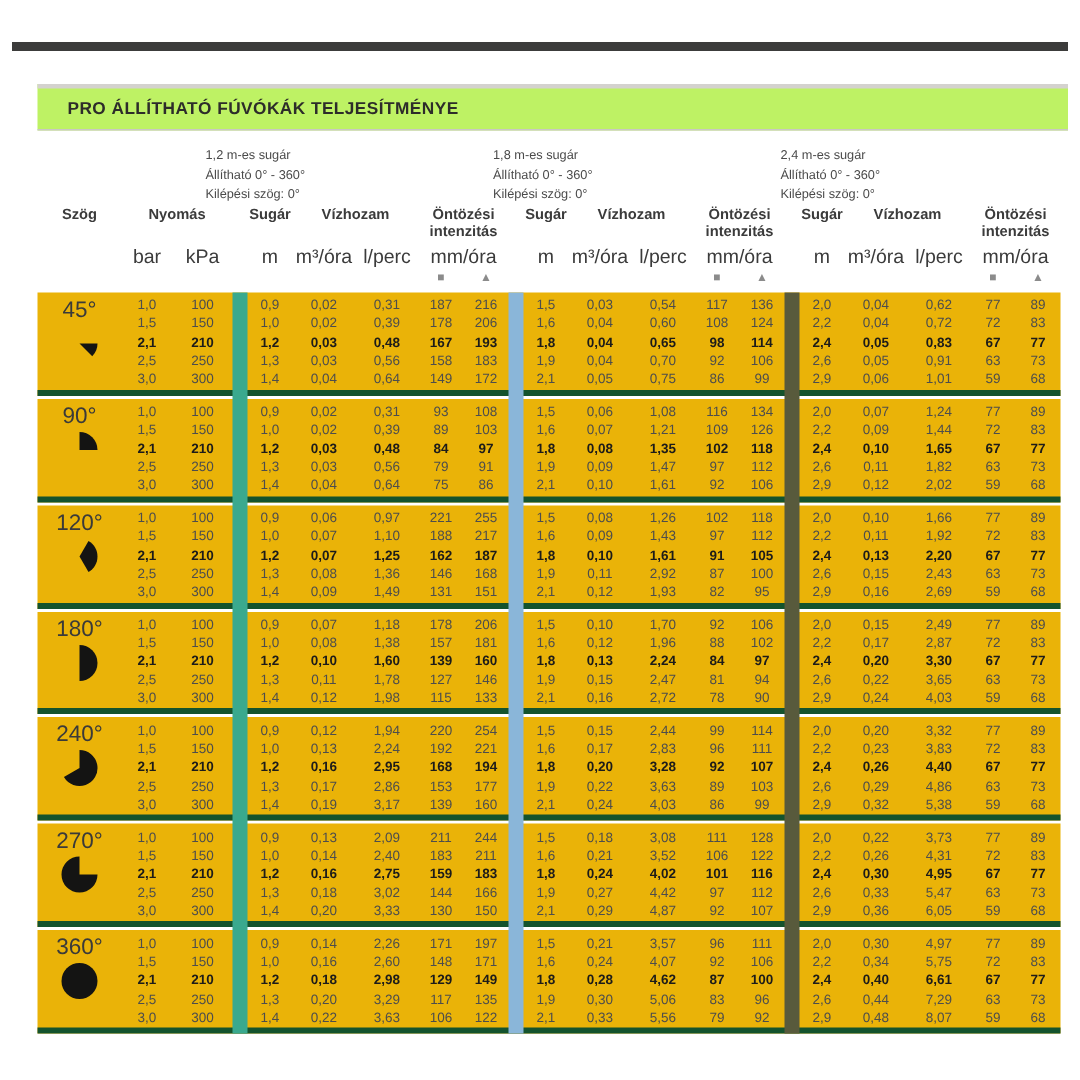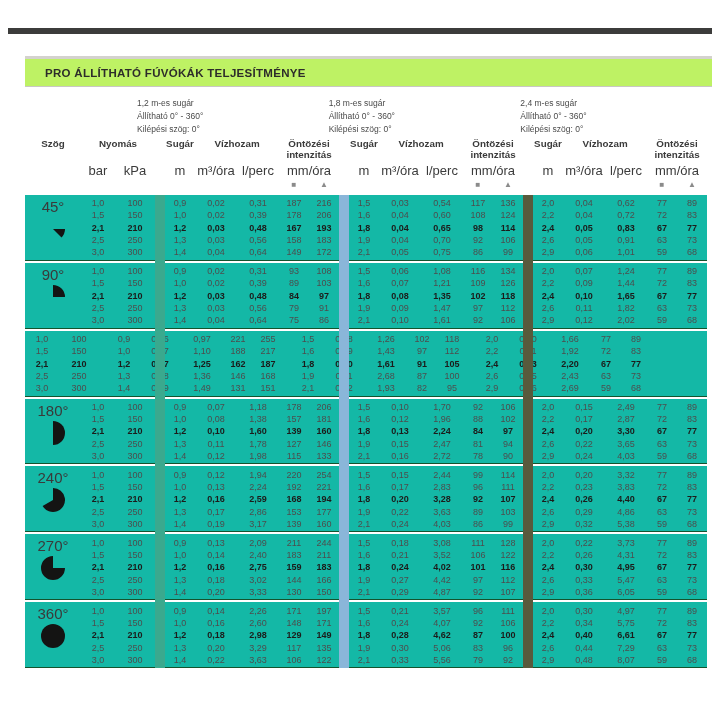--- a/index.html
+++ b/index.html
@@ -23,21 +23,21 @@
   .lg-desc{font-size:8.5px;color:#4a4a4a;line-height:1.55;margin-top:2px;}
   .table{position:absolute;left:25px;top:136px;width:682px;}
   .hrow{display:grid;grid-template-columns:56px 34px 40px 10px 30px 42px 42px 30px 30px 10px 30px 42px 42px 30px 30px 10px 30px 42px 42px 30px 30px;}
   .hcell{text-align:center;font-size:13px;color:#3b3b3b;line-height:1.15;}
   .hcell.b{font-weight:bold;font-size:9.8px;}
   .hrow.r1 .hcell{padding-top:2px;}
   .hrow.r2 .hcell{padding-top:3px;}
   .hcell.sym{color:#8b8b8b;font-size:8px;padding-top:2px;}
   .body-wrap{position:relative;margin-top:5px;}
   .stripe{position:absolute;top:0;bottom:0;width:10px;z-index:2;}
-  .block{display:grid;grid-template-columns:56px 626px;background:#14b8a6;border-bottom:1px solid #14532d;margin-bottom:2px;}
+  .block{display:grid;grid-template-columns:56px 626px;background:#eab308;border-bottom:4px solid #14532d;margin-bottom:2px;}
   .angle-cell{text-align:center;padding-top:3px;}
   .angle-label{font-size:15px;color:#3a3a3a;}
   .angle-icon{margin-top:1px;}
   .rows{padding:2px 0 1px 0;}
   .drow{display:grid;grid-template-columns:34px 40px 10px 30px 42px 42px 30px 30px 10px 30px 42px 42px 30px 30px 10px 30px 42px 42px 30px 30px;height:12.4px;align-items:center;}
   .cell{font-size:9px;color:#4d4d4d;text-align:center;}
   .drow.bold .cell{font-weight:bold;color:#1c1b1a;}
 </style>
 </head>
 <body>
@@ -373,20 +373,28 @@
             <div></div>
             <div class="cell">2,9</div>
             <div class="cell">0,12</div>
             <div class="cell">2,02</div>
             <div class="cell">59</div>
             <div class="cell">68</div>
           </div>
         </div>
      </div>
       <div class="block">
+       <div class="angle-cell">
+         <div class="angle-label">120°</div>
+         <div class="angle-icon">
+           <svg width="26" height="26" viewBox="0 0 26 26" fill="#141413">
+              <path d="M13,13 L19.00,2.61 A12,12 0 0 1 19.00,23.39 Z"></path>
+            </svg>
+         </div>
+       </div>
        <div class="rows">
           <div class="drow">
              <div class="cell">1,0</div>
              <div class="cell">100</div>
             <div></div>
             <div class="cell">0,9</div>
             <div class="cell">0,06</div>
             <div class="cell">0,97</div>
             <div class="cell">221</div>
             <div class="cell">255</div>
@@ -452,21 +460,21 @@
              <div class="cell">250</div>
             <div></div>
             <div class="cell">1,3</div>
             <div class="cell">0,08</div>
             <div class="cell">1,36</div>
             <div class="cell">146</div>
             <div class="cell">168</div>
             <div></div>
             <div class="cell">1,9</div>
             <div class="cell">0,11</div>
-            <div class="cell">2,68</div>
+            <div class="cell">2,92</div>
             <div class="cell">87</div>
             <div class="cell">100</div>
             <div></div>
             <div class="cell">2,6</div>
             <div class="cell">0,15</div>
             <div class="cell">2,43</div>
             <div class="cell">63</div>
             <div class="cell">73</div>
           </div>
           <div class="drow">
@@ -668,21 +676,21 @@
             <div class="cell">3,83</div>
             <div class="cell">72</div>
             <div class="cell">83</div>
           </div>
           <div class="drow bold">
              <div class="cell">2,1</div>
              <div class="cell">210</div>
             <div></div>
             <div class="cell">1,2</div>
             <div class="cell">0,16</div>
-            <div class="cell">2,59</div>
+            <div class="cell">2,95</div>
             <div class="cell">168</div>
             <div class="cell">194</div>
             <div></div>
             <div class="cell">1,8</div>
             <div class="cell">0,20</div>
             <div class="cell">3,28</div>
             <div class="cell">92</div>
             <div class="cell">107</div>
             <div></div>
             <div class="cell">2,4</div>

